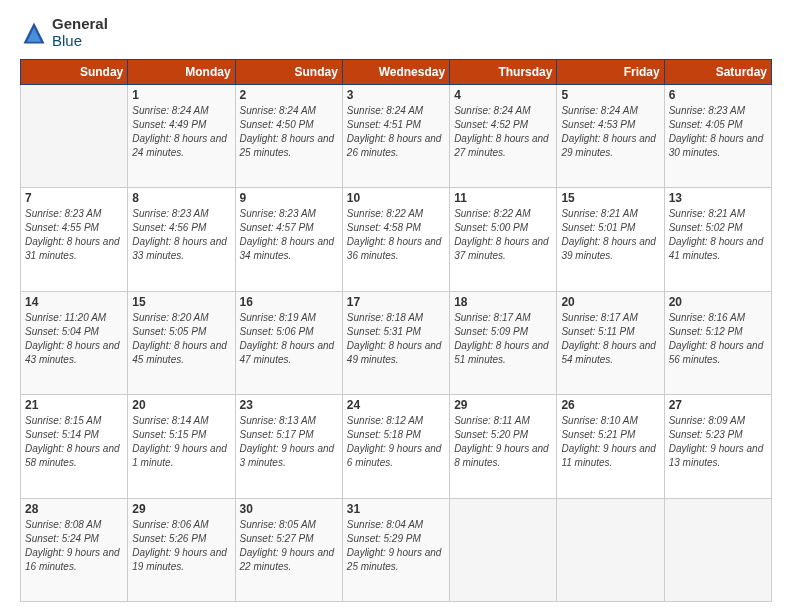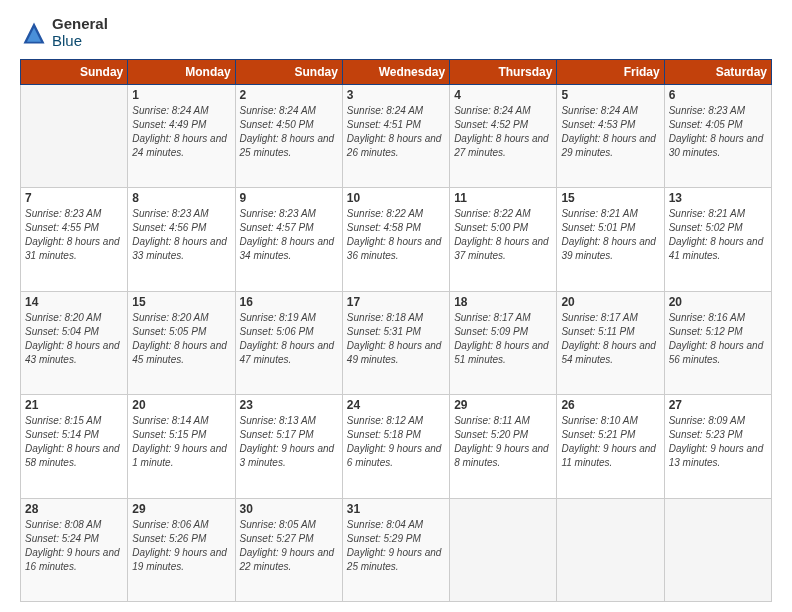--- a/index.html
+++ b/index.html
@@ -228,21 +228,21 @@
             <span class="day-num">13</span>
             <div class="day-detail">Sunrise: 8:21 AM
 Sunset: 5:02 PM
 Daylight: 8 hours
 and 41 minutes.</div>
           </td>
         </tr>
         <tr>
           <td>
             <span class="day-num">14</span>
-            <div class="day-detail">Sunrise: 8:20 AM
+            <div class="day-detail">Sunrise: 11:20 AM
 Sunset: 5:04 PM
 Daylight: 8 hours
 and 43 minutes.</div>
           </td>
           <td>
             <span class="day-num">15</span>
             <div class="day-detail">Sunrise: 8:20 AM
 Sunset: 5:05 PM
 Daylight: 8 hours
 and 45 minutes.</div>

